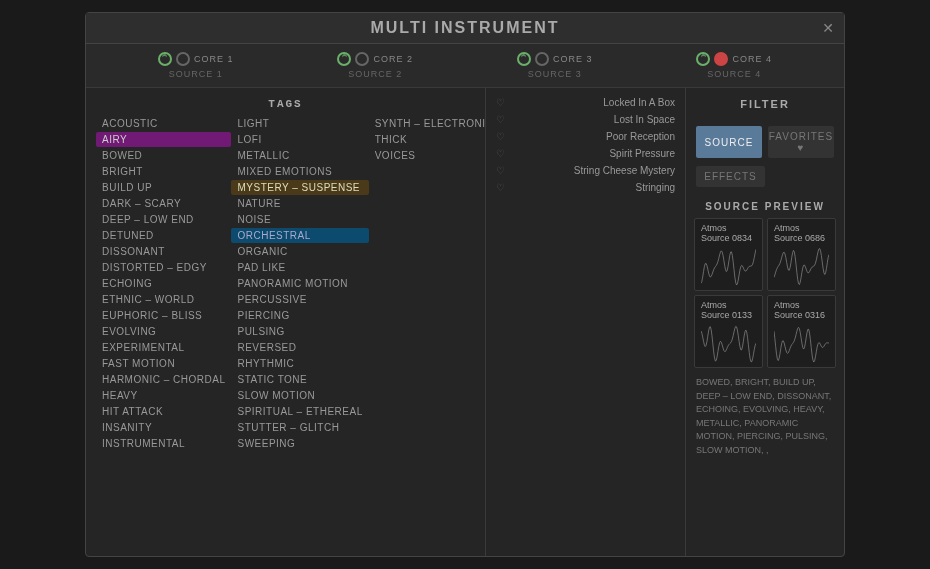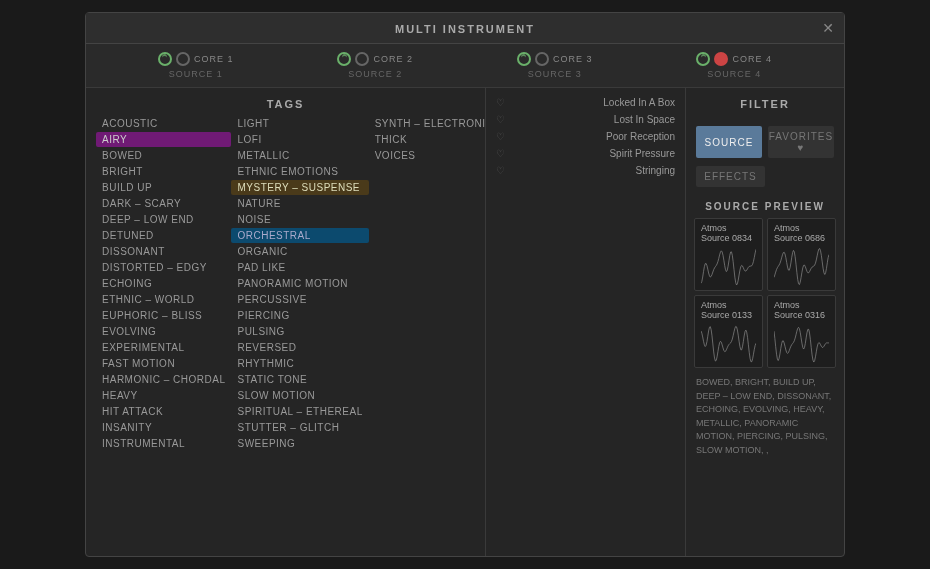--- a/index.html
+++ b/index.html
@@ -25,21 +25,21 @@
     }
     .title-bar {
       background: #2e2e2e;
       border-bottom: 1px solid #444;
       text-align: center;
       padding: 6px 0;
       position: relative;
     }
     .title-bar-text {
       color: #aaa;
-      font-size: 11px;
+      font-size: 16px;
       font-weight: bold;
       letter-spacing: 2px;
       margin-top: 32px;
     }
     .close-btn {
       position: absolute;
       right: 10px;
       top: 50%;
       transform: translateY(-50%);
       color: #888;
@@ -123,20 +123,21 @@
       flex-direction: column;
       overflow: hidden;
     }
     .panel-header {
       text-align: center;
       padding: 10px 0 6px;
       color: #aaa;
       font-size: 11px;
       letter-spacing: 2px;
       font-weight: bold;
+      font-family: Liberation Mono, monospace;
     }
     .tags-grid {
       display: flex;
       flex: 1;
       overflow-y: auto;
       padding: 0 10px 10px;
     }
     .tags-col {
       flex: 1;
       display: flex;
@@ -354,21 +355,21 @@
             <div class="tag-item">HARMONIC – CHORDAL</div>
             <div class="tag-item">HEAVY</div>
             <div class="tag-item">HIT ATTACK</div>
             <div class="tag-item">INSANITY</div>
             <div class="tag-item">INSTRUMENTAL</div>
           </div>
         <div class="tags-col" id="tc2">
             <div class="tag-item">LIGHT</div>
             <div class="tag-item">LOFI</div>
             <div class="tag-item">METALLIC</div>
-            <div class="tag-item">ETHNIC EMOTIONS</div>
+            <div class="tag-item">MIXED EMOTIONS</div>
             <div class="tag-item highlighted">MYSTERY – SUSPENSE</div>
             <div class="tag-item">NATURE</div>
             <div class="tag-item">NOISE</div>
             <div class="tag-item selected2">ORCHESTRAL</div>
             <div class="tag-item">ORGANIC</div>
             <div class="tag-item">PAD LIKE</div>
             <div class="tag-item">PANORAMIC MOTION</div>
             <div class="tag-item">PERCUSSIVE</div>
             <div class="tag-item">PIERCING</div>
             <div class="tag-item">PULSING</div>
@@ -401,20 +402,24 @@
           <div class="preset-item">
             <span class="heart-icon">♡</span>
             <span class="preset-name">Poor Reception</span>
           </div>
           <div class="preset-item">
             <span class="heart-icon">♡</span>
             <span class="preset-name">Spirit Pressure</span>
           </div>
           <div class="preset-item">
             <span class="heart-icon">♡</span>
+            <span class="preset-name">String Cheese Mystery</span>
+          </div>
+          <div class="preset-item">
+            <span class="heart-icon">♡</span>
             <span class="preset-name">Stringing</span>
           </div>
         </div>
     </div>
 
     <div class="right-panel">
       <div class="filter-header">FILTER</div>
       <div class="filter-buttons">
         <button class="filter-btn active">SOURCE</button>
         <button class="filter-btn inactive with-heart">FAVORITES ♥</button>

